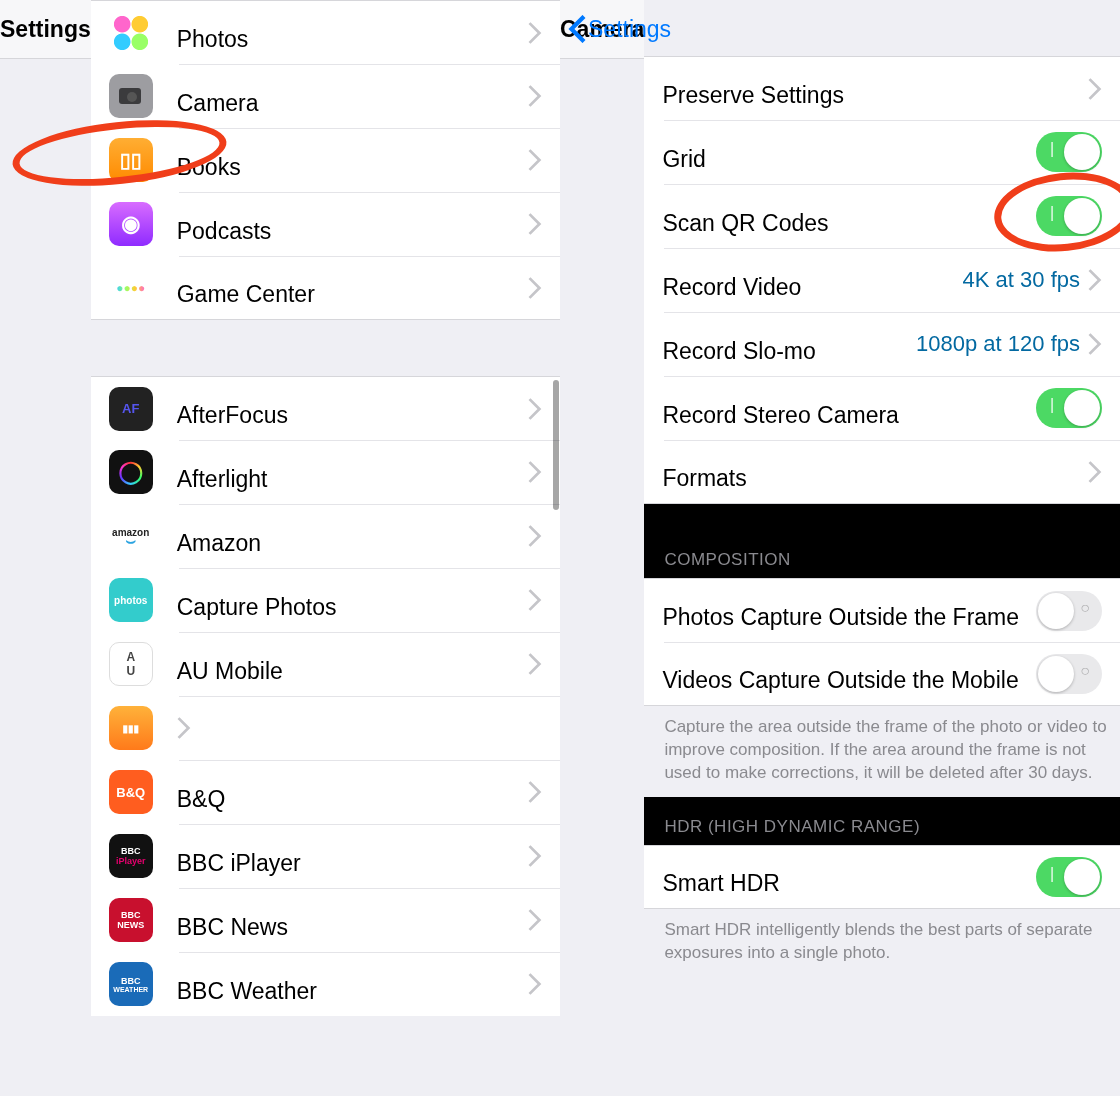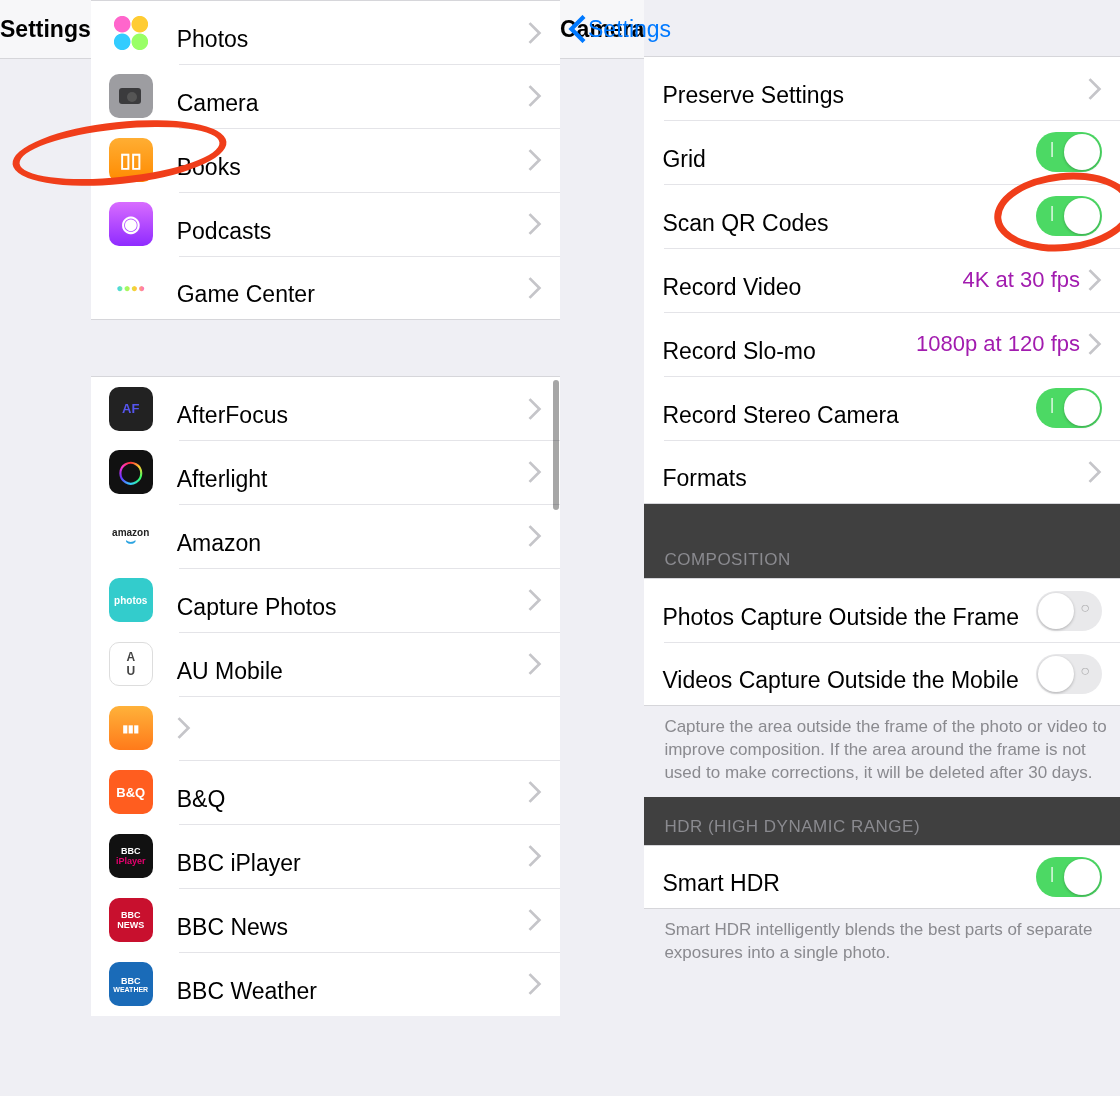--- a/index.html
+++ b/index.html
@@ -43,21 +43,21 @@
     gap: 2px;
   }
   .back-btn svg { width: 18px; height: 28px; }
   .content { flex: 1; overflow: hidden; }
   .group-spacer { height: 36px; background: #efeff4; }
   .group-header {
     font-size: 17px;
     color: #8a8a8f;
     letter-spacing: .5px;
     padding: 20px 20px 8px 20px;
-    background: #404040;
+    background: #000000;
     text-transform: uppercase;
   }
   .group-footer {
     font-size: 17px;
     line-height: 1.35;
     color: #8a8a8f;
     padding: 10px 4px 12px 20px;
     background: #efeff4;
   }
   .row {
@@ -92,21 +92,21 @@
     overflow: hidden;
   }
   .row-label {
     font-size: 23px;
     color: #000;
     flex: 1;
     margin-top: 14px;
   }
   .row-value {
     font-size: 22px;
-    color: #a21caf;
+    color: #0369a1;
     margin-right: 8px;
   }
   .chevron {
     flex: 0 0 14px;
     color: #c5c5c9;
   }
   .chevron svg { width: 14px; height: 22px; display:block;}
   .toggle {
     width: 66px; height: 40px;
     border-radius: 20px;

